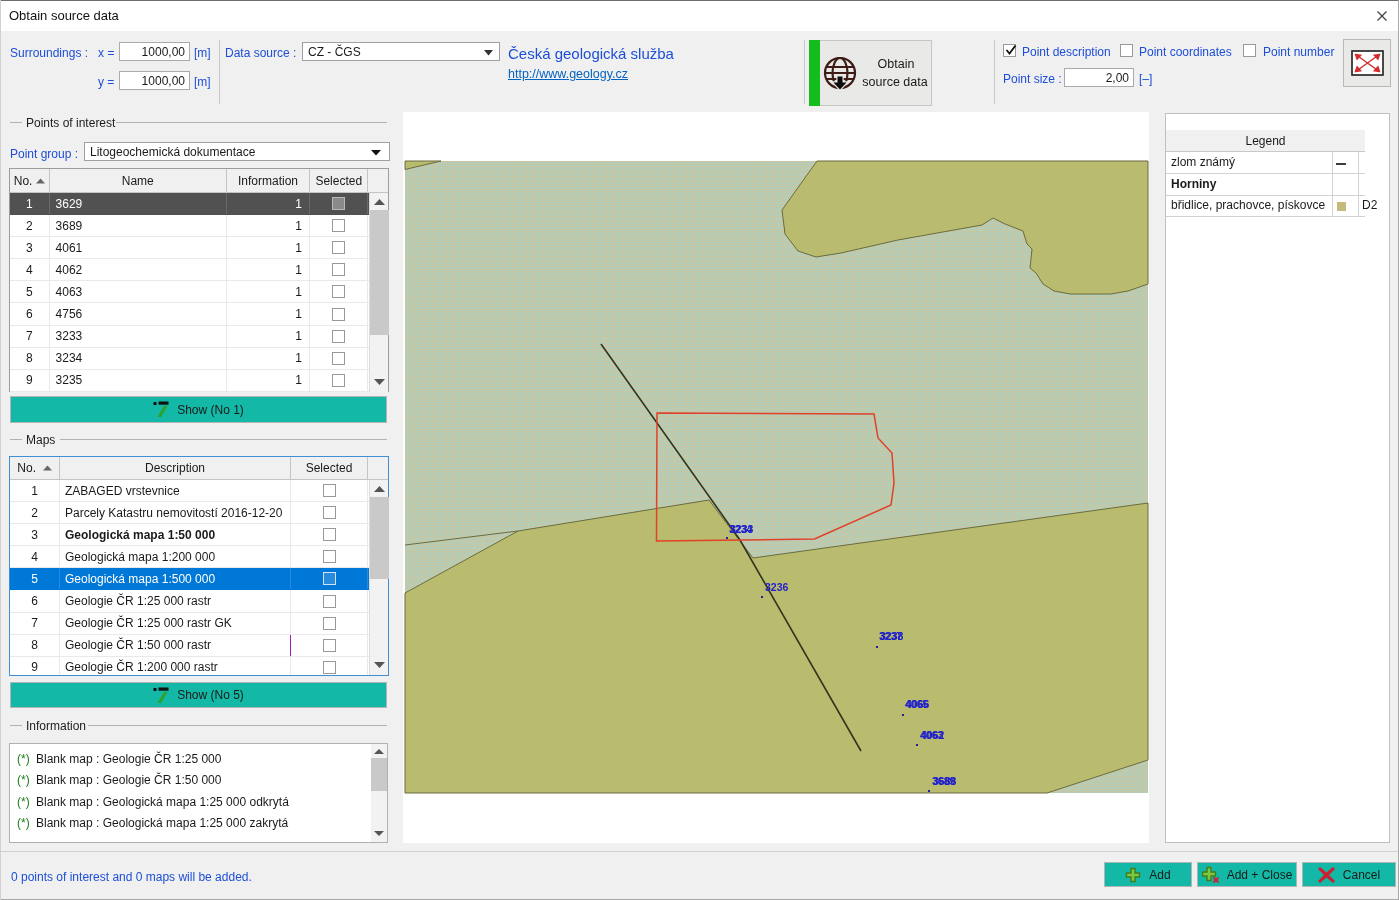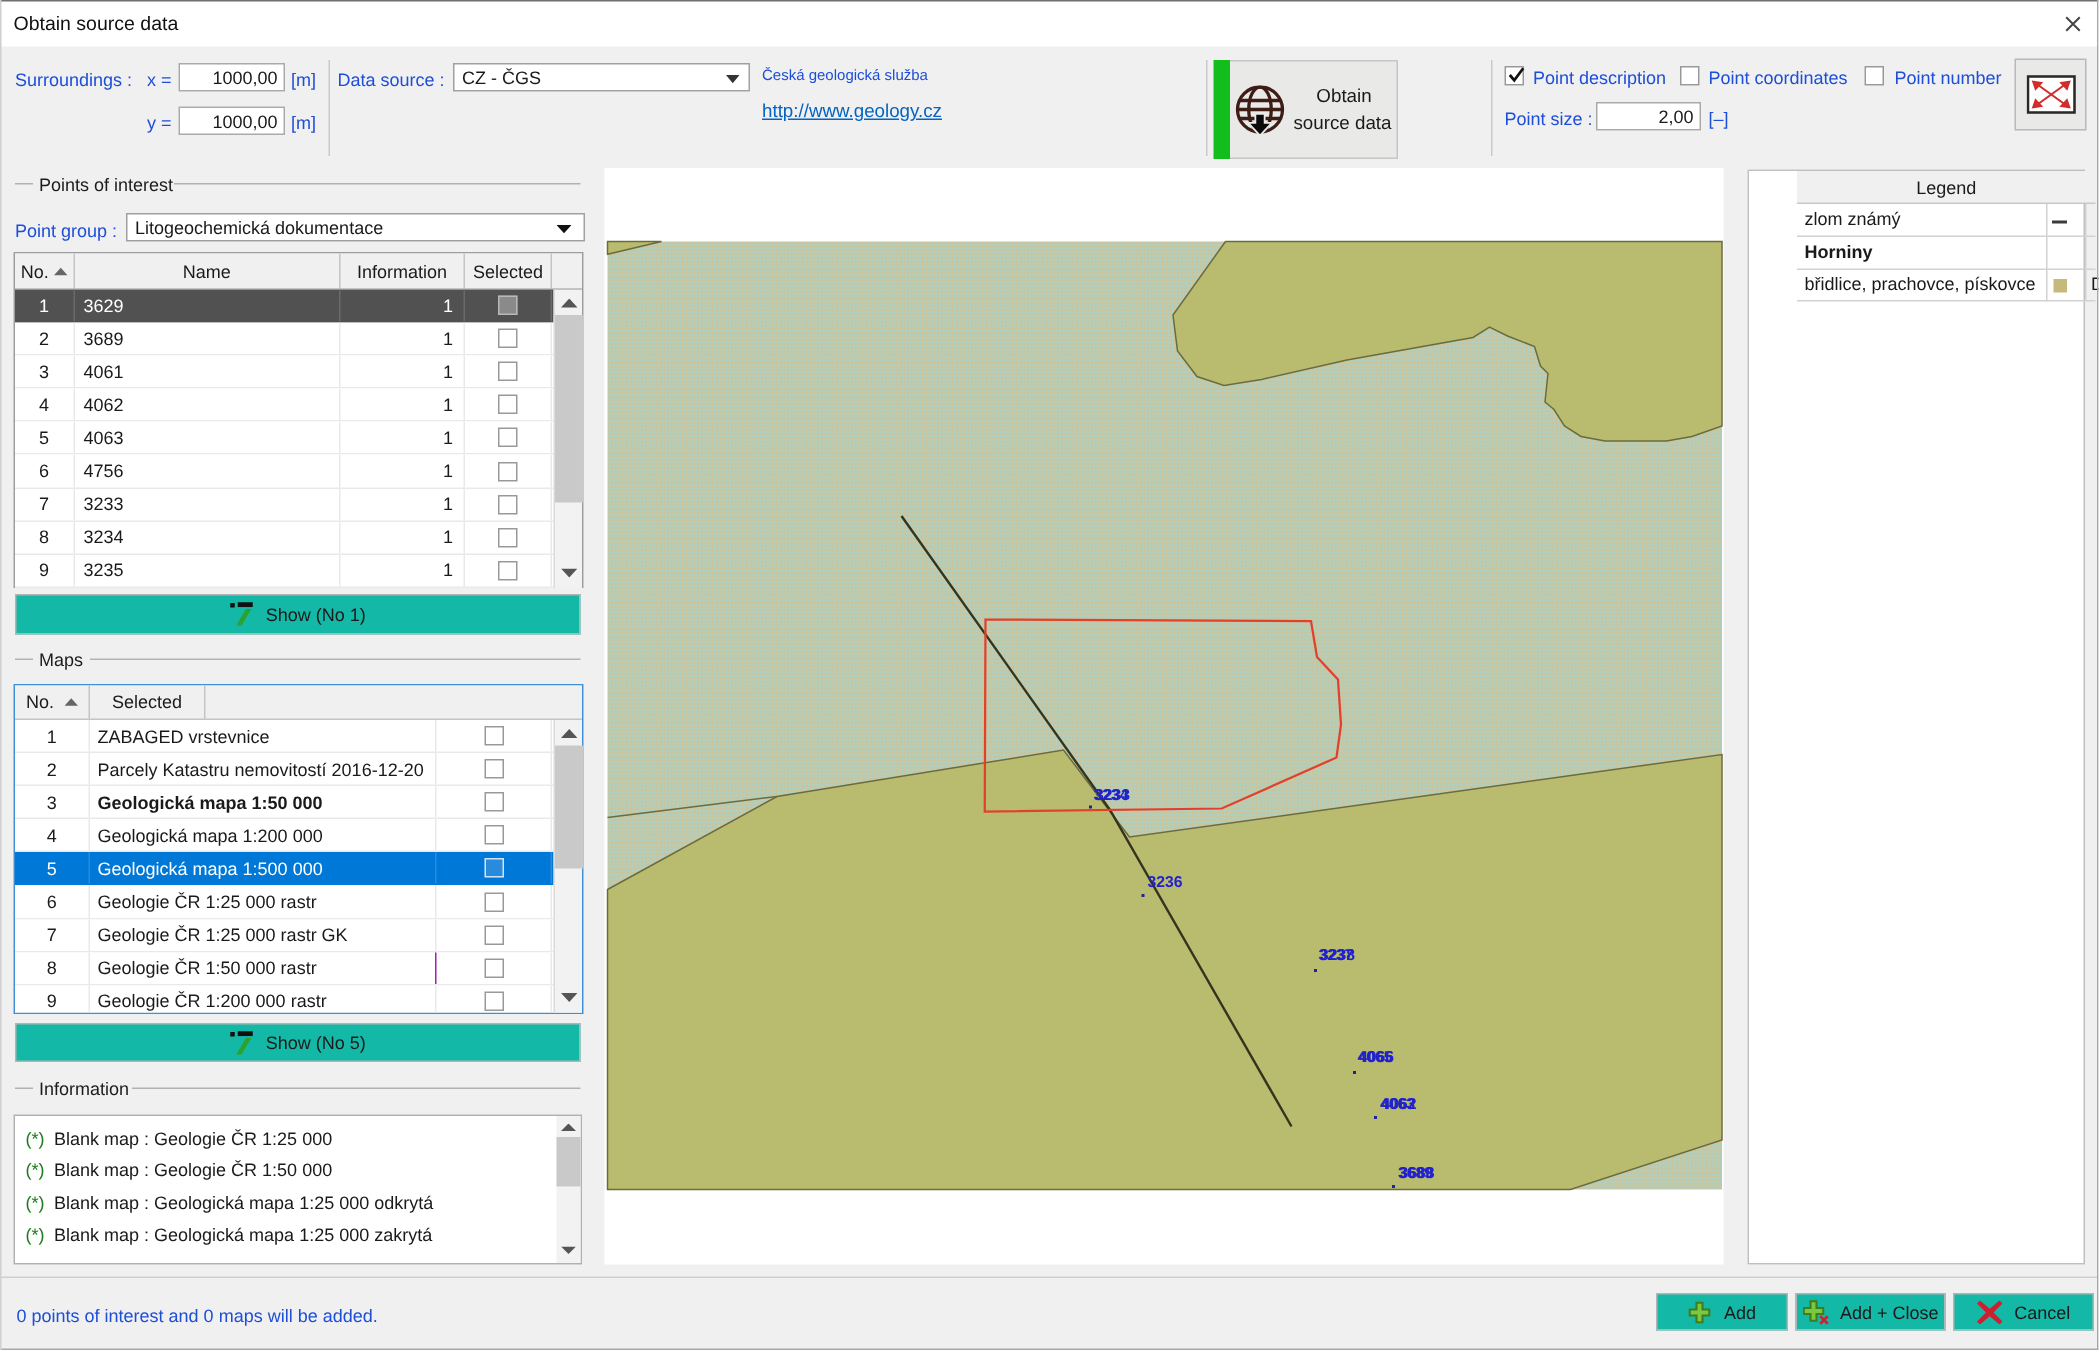--- a/index.html
+++ b/index.html
@@ -30,21 +30,21 @@
 <div class="abs lbl" style="left:119px;top:75px;margin-left:-21px;">y =</div>
 <div class="abs inp" style="left:119px;top:71px;width:71px;height:19px;">1000,00</div>
 <div class="abs lbl" style="left:194px;top:75px;">[m]</div>
 <div class="abs vsep" style="left:219px;top:40px;height:64px;"></div>
 <div class="abs lbl" style="left:225px;top:46px;">Data source :</div>
 <div class="abs combo" style="left:302px;top:42px;width:198px;height:19px;">CZ - ČGS
   <svg style="position:absolute;right:6px;top:7px;" width="9" height="6">
       <path d="M0,0 L9,0 L4.5,5.5 Z" fill="#333"></path>
     </svg>
 </div>
-<div class="abs lbl" style="left:508px;top:45px;font-size:10px;">Česká geologická služba</div>
+<div class="abs lbl" style="left:508px;top:45px;font-size:15px;">Česká geologická služba</div>
 <div class="abs" style="left:508px;top:67px;font-size:12.5px;color:#0563c1;text-decoration:underline;">http://www.geology.cz</div>
 
 <div class="abs vsep" style="left:804px;top:40px;height:64px;"></div>
 
 <div class="abs" style="left:809px;top:40px;width:11px;height:66px;background:#12bd1c;"></div>
 <div class="abs" style="left:820px;top:40px;width:112px;height:66px;background:#e9e9e7;border:1px solid #c6c6c4;border-left:none;"></div>
 <svg class="abs" style="left:823px;top:57px;" width="35" height="34" viewBox="0 0 35 34">
   <g stroke="#3d1d16" stroke-width="2.2" fill="none">
     <circle cx="17" cy="16" r="15"></circle>
     <ellipse cx="17" cy="16" rx="7.5" ry="15"></ellipse>
@@ -207,20 +207,21 @@
 
 <div class="abs grpline" style="left:10px;top:439px;width:12px;"></div>
 <div class="abs grplbl" style="left:22px;top:433px;">Maps</div>
 <div class="abs grpline" style="left:60px;top:439px;width:327px;"></div>
 
 <div id="mtable" class="abs" style="left:9px;top:456px;width:380px;height:220px;background:#fff;border:1px solid #3f8fd4;">
     <div style="display:flex;height:23px;background:#f0f0f0;font-size:12px;border-bottom:1px solid #c4c4c4;">
       <div style="width:50px;border-right:1px solid #c4c4c4;display:flex;align-items:center;justify-content:center;">No.&nbsp;&nbsp;<svg width="9" height="6">
           <path d="M0,5.5 L9,5.5 L4.5,0.5 Z" fill="#666"></path>
         </svg></div>
+      <div style="width:231px;border-right:1px solid #c4c4c4;display:flex;align-items:center;justify-content:center;">Description</div>
       <div style="width:77px;border-right:1px solid #c4c4c4;display:flex;align-items:center;justify-content:center;">Selected</div>
       <div style="flex:1"></div>
     </div>
     <div style="position:relative;height:195px;overflow:hidden;">
       <div style="display:flex;height:22.1px;background:#ffffff;color:#1a1a1a;font-size:12px;border-bottom:1px solid #e9e9e9;">
         <div style="width:50px;border-right:1px solid #e9e9e9;display:flex;align-items:center;justify-content:center;">1</div>
         <div style="width:231px;border-right:1px solid #e9e9e9;display:flex;align-items:center;padding-left:5px;white-space:nowrap;">ZABAGED vrstevnice</div>
         <div style="width:77px;border-right:1px solid #e9e9e9;display:flex;align-items:center;justify-content:center;">
           <span style="width:13px;height:13px;background:#ffffff;border:1px solid #999999;"></span>
         </div>
@@ -408,21 +409,21 @@
     <rect x="323" y="425" width="2" height="2"></rect>
     <rect x="358" y="484" width="2" height="2"></rect>
     <rect x="473" y="534" width="2" height="2"></rect>
     <rect x="499" y="602" width="2" height="2"></rect>
     <rect x="513" y="632" width="2" height="2"></rect>
     <rect x="525" y="678" width="2" height="2"></rect>
   </g>
 </svg>
 
 <div class="abs" style="left:1165px;top:113px;width:225px;height:730px;background:#fff;border:1px solid #c0c0c0;"></div>
-<div id="legend" class="abs" style="left:1166px;top:114px;width:199px;margin-left:32px;">
+<div id="legend" class="abs" style="left:1166px;top:130px;width:199px;">
     <div style="height:22px;background:#f0f0f0;border-bottom:1px solid #c8c8c8;display:flex;align-items:center;justify-content:center;font-size:12px;">Legend</div>
     <div style="position:relative;height:22.2px;border-bottom:1px solid #d2d2d2;font-size:12px;">
       <div style="padding:3px 0 0 5px;">zlom známý</div>
       <div style="position:absolute;left:170px;top:11px;width:10px;height:2px;background:#3c3c3c;"></div>
       <div style="position:absolute;left:166px;top:0;width:1px;height:22.2px;background:#d2d2d2;"></div>
       <div style="position:absolute;left:191.5px;top:0;width:1px;height:22.2px;background:#d2d2d2;"></div>
     </div>
     <div style="position:relative;height:22.1px;border-bottom:1px solid #d2d2d2;font-size:12px;">
       <div style="padding:3px 0 0 5px;font-weight:bold;">Horniny</div>
       <div style="position:absolute;left:166px;top:0;width:1px;height:22.1px;background:#d2d2d2;"></div>

